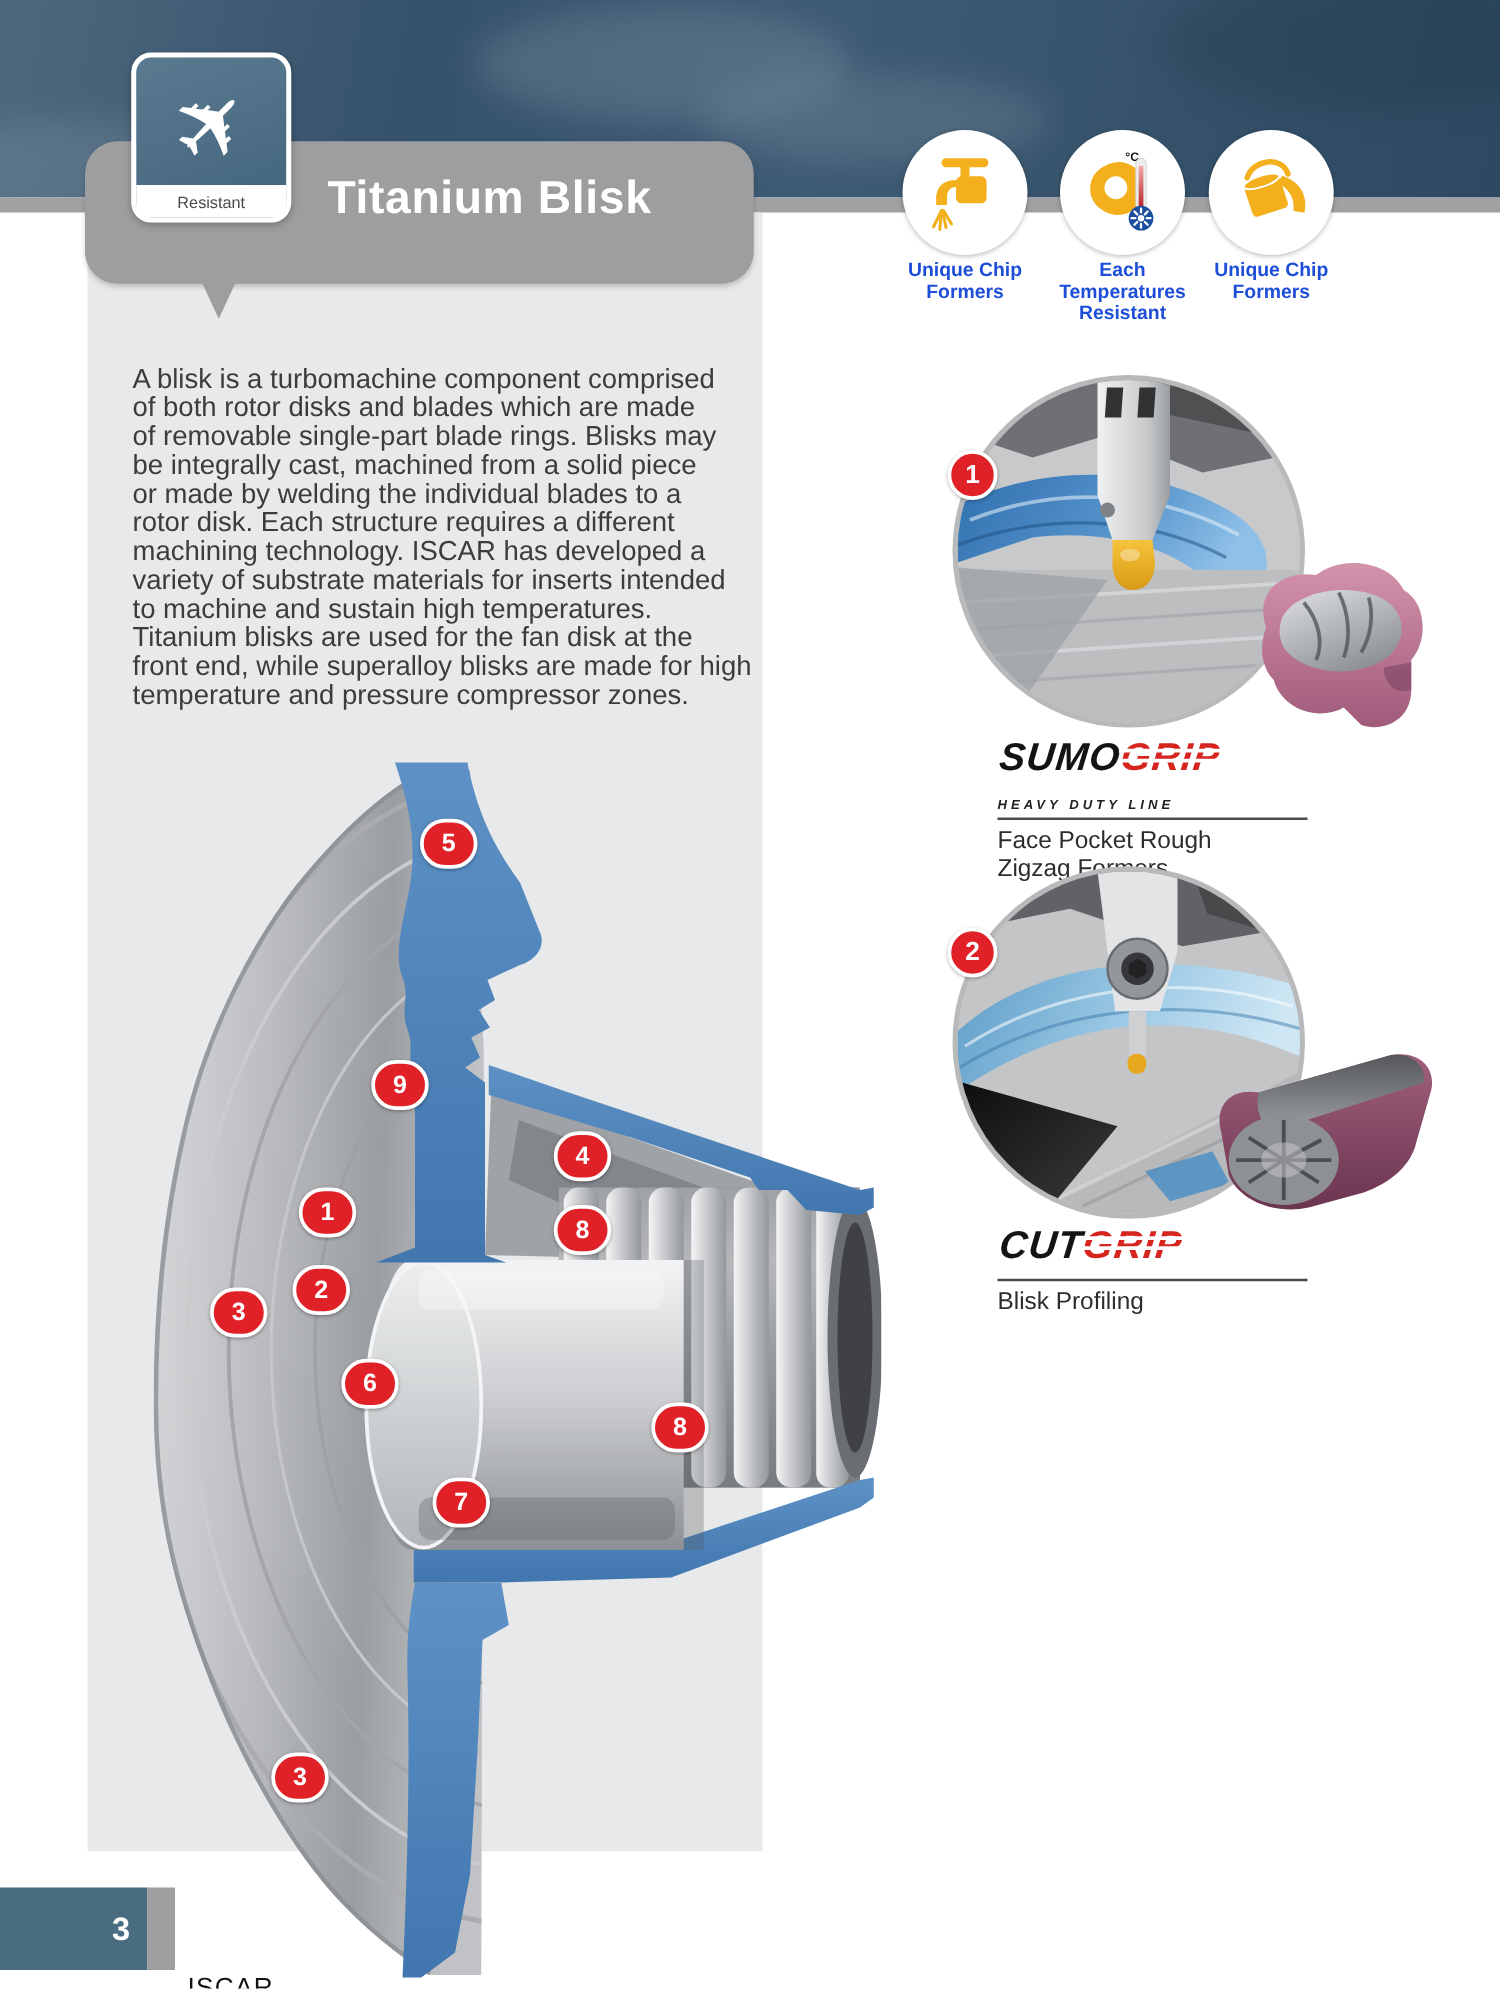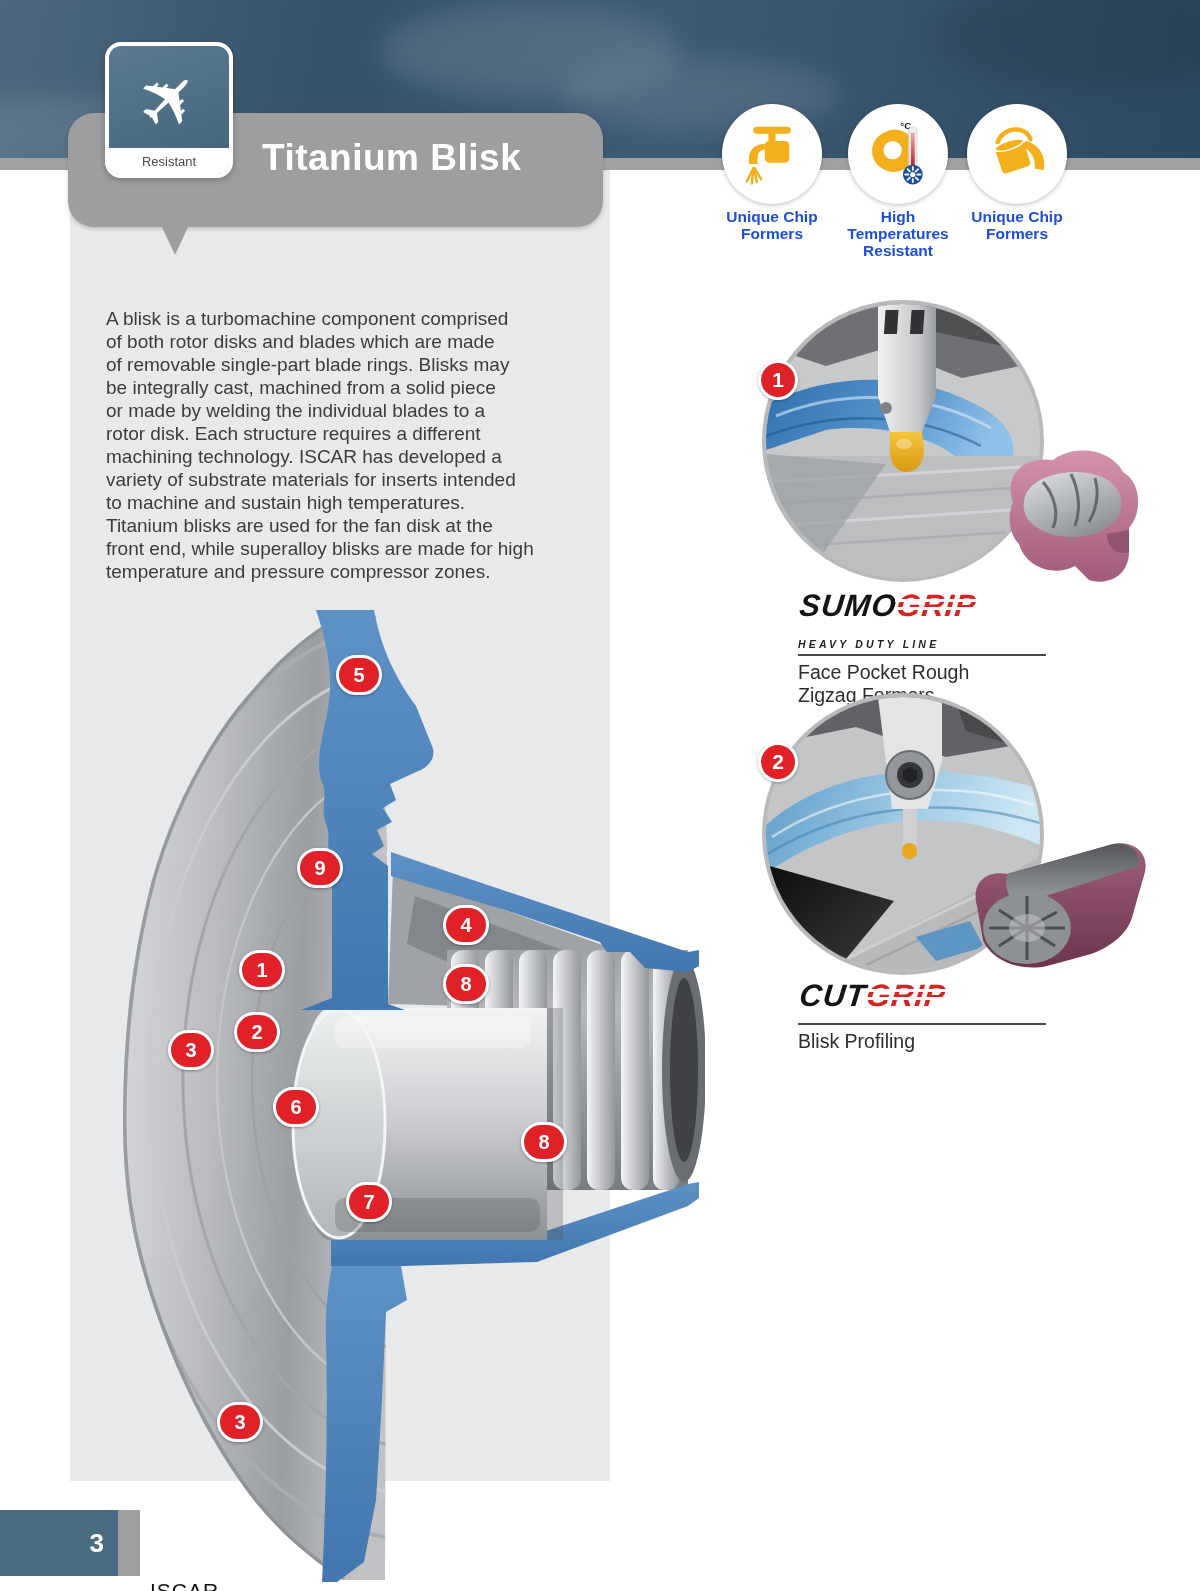--- a/index.html
+++ b/index.html
@@ -37,22 +37,22 @@
   .aero-label{font-size:13px;color:#4a4a4a;}
 
   
   .feature{position:absolute;width:170px;text-align:center;z-index:3;}
   .feature .circle{width:100px;height:100px;border-radius:50%;background:#fff;margin:0 auto;
     box-shadow:0 1px 4px rgba(0,0,0,.28);display:flex;align-items:center;justify-content:center;}
   .feature-label{margin-top:4px;font-size:15.5px;font-weight:bold;color:#1d4ed8;line-height:17px;white-space:pre-line;}
   #feature-1{left:687px;top:104px;} #feature-2{left:813px;top:104px;} #feature-3{left:932px;top:104px;}
 
   
-  .intro-text{position:absolute;left:106px;top:307px;width:516px;z-index:2;
-    font-size:19px;line-height:23px;color:#3a3c3d;white-space:pre-line;}
+  .intro-text{position:absolute;left:106px;top:291px;width:516px;z-index:2;
+    font-size:22px;line-height:23px;color:#3a3c3d;white-space:pre-line;}
 
   
   .diagram-svg{position:absolute;left:85px;top:600px;width:620px;height:985px;z-index:4;}
   .diagram-overlay{position:absolute;inset:0;z-index:7;pointer-events:none;}
   .callout{position:absolute;transform:translate(-50%,-50%);min-width:34px;height:34px;padding:0 3px;
     background:#e02128;border:3px solid #fff;border-radius:20px;color:#fff;font-weight:bold;font-size:20px;
     display:flex;align-items:center;justify-content:center;box-shadow:0 1px 3px rgba(0,0,0,.35);box-sizing:content-box;}
 
   
   .photo{position:absolute;border-radius:50%;border:4px solid #b7b9bb;box-sizing:border-box;overflow:hidden;
@@ -156,21 +156,21 @@
           <line x1="59.5" y1="77" x2="63.5" y2="77"></line>
             <line x1="75.5" y1="77" x2="79.5" y2="77"></line>
           <line x1="62.5" y1="70" x2="65.5" y2="73"></line>
             <line x1="73.5" y1="81" x2="76.5" y2="84"></line>
           <line x1="62.5" y1="84" x2="65.5" y2="81"></line>
             <line x1="73.5" y1="73" x2="76.5" y2="70"></line>
         </g>
         <circle cx="69.5" cy="77" r="3.4" fill="#fff"></circle>
       </svg>
     </div>
-    <div class="feature-label">High
+    <div class="feature-label">Each
 Temperatures
 Resistant</div>
   </div>
 
   <div class="feature" id="feature-3">
     <div class="circle">
       <svg width="74" height="74" viewBox="0 0 100 100">
         <g transform="rotate(-18 45 52)">
           <rect x="24" y="36" width="40" height="36" rx="5" fill="#f3b01c"></rect>
           <ellipse cx="44" cy="37" rx="20" ry="6" fill="#f3b01c" stroke="#fff" stroke-width="2"></ellipse>

